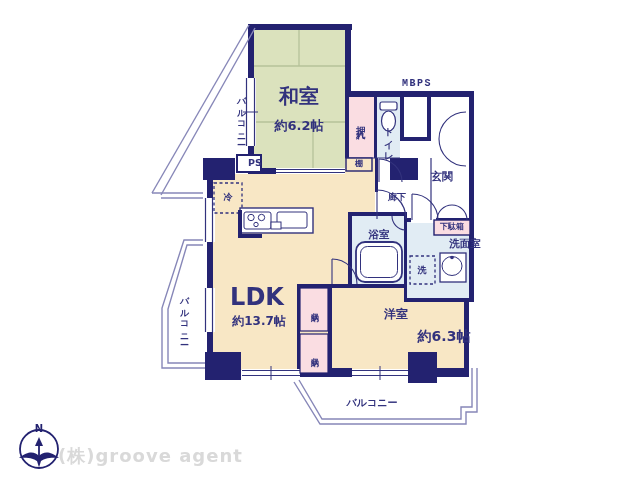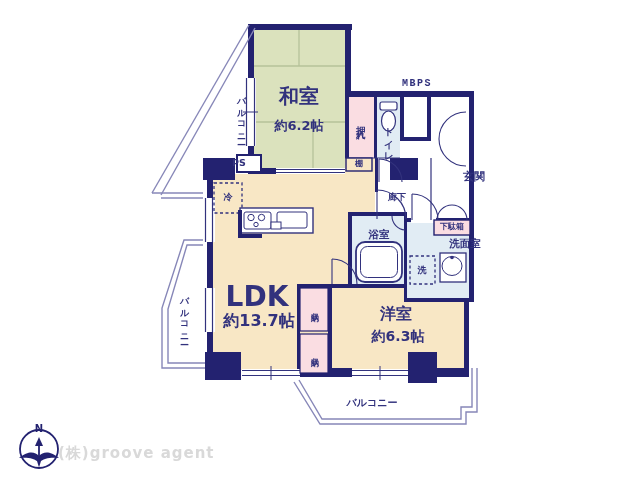--- a/index.html
+++ b/index.html
@@ -4,24 +4,24 @@
 <style>
   html,body{margin:0;padding:0;background:#fff;}
   .stage{position:relative;width:640px;height:480px;background:#ffffff;overflow:hidden;
          font-family:"DejaVu Sans",sans-serif;}
   .stage svg{position:absolute;left:0;top:0;}
   .lbl{position:absolute;transform:translate(-50%,-50%);color:#32327d;font-weight:bold;
        white-space:nowrap;line-height:1;text-align:center;}
   .vert{writing-mode:vertical-rl;text-orientation:upright;letter-spacing:2px;}
   .f8{font-size:8px;}   .f9{font-size:9px;}   .f95{font-size:9.5px;}
   .f10{font-size:10px;} .f105{font-size:10.5px;} .f11{font-size:11px;}
-  .f13{font-size:13px;} .f14{font-size:14px;} .f15{font-size:20px;}
-  .f16{font-size:16px;} .f20{font-size:28px;}
+  .f13{font-size:13px;} .f14{font-size:14px;margin-left:46px;} .f15{font-size:20px;}
+  .f16{font-size:12px;} .f20{font-size:24px;}
   .ls{letter-spacing:1.5px;font-family:Liberation Mono, monospace;}
-  .wm{position:absolute;left:58px;top:444px;font-size:15px;color:#d9d9d9;
+  .wm{position:absolute;left:58px;top:444px;font-size:18px;color:#d9d9d9;
       font-weight:bold;letter-spacing:1px;}
   .n-lbl{position:absolute;transform:translate(-50%,-50%);left:39px;top:428px;
       font-size:10px;font-weight:bold;color:#232270;}
 </style>
 </head>
 <body>
 
 <div class="stage">
 
 <svg width="640" height="480" viewBox="0 0 640 480">
@@ -170,24 +170,24 @@
     <polygon points="35,446 39,437 43,446" fill="#232270"></polygon>
     <path d="M19,458 C29,450 35,452 39,456 C43,452 49,450 59,458 C49,457 44,459 41,461 L39,467.5 L37,461 C34,459 29,457 19,458 Z" fill="#232270"></path>
   </g>
 </svg>
 
 <div class="lbl f15" style="left:299px;top:96px;">和室</div>
 <div class="lbl f13" style="left:299px;top:115px;margin-top:10px;">約6.2帖</div>
 <div class="lbl f95 vert" style="left:361px;top:127px;">押入れ</div>
 <div class="lbl f95 vert" style="left:389px;top:139px;">トイレ</div>
 <div class="lbl f10 ls" style="left:417px;top:84px;">MBPS</div>
-<div class="lbl f95" style="left:239px;top:163px;">PS</div>
+<div class="lbl f95" style="left:255px;top:163px;">PS</div>
 <div class="lbl f8" style="left:359px;top:164px;">棚</div>
 <div class="lbl f9" style="left:228px;top:197px;">冷</div>
-<div class="lbl f11" style="left:474px;top:176px;">玄関</div>
+<div class="lbl f11" style="left:442px;top:176px;">玄関</div>
 <div class="lbl f9" style="left:397px;top:189px;margin-top:8px;">廊下</div>
 <div class="lbl f8" style="left:452px;top:227px;">下駄箱</div>
 <div class="lbl f105" style="left:379px;top:234px;text-align:center;">浴室</div>
 <div class="lbl f105" style="left:465px;top:243px;">洗面室</div>
 <div class="lbl f9" style="left:422px;top:270px;">洗</div>
 <div class="lbl f20" style="left:257px;top:297px;">LDK</div>
 <div class="lbl f16" style="left:259px;top:321px;">約13.7帖</div>
 <div class="lbl f8 vert" style="left:314px;top:308px;">収納</div>
 <div class="lbl f8 vert" style="left:314px;top:353px;">収納</div>
 <div class="lbl f16" style="left:396px;top:314px;">洋室</div>

